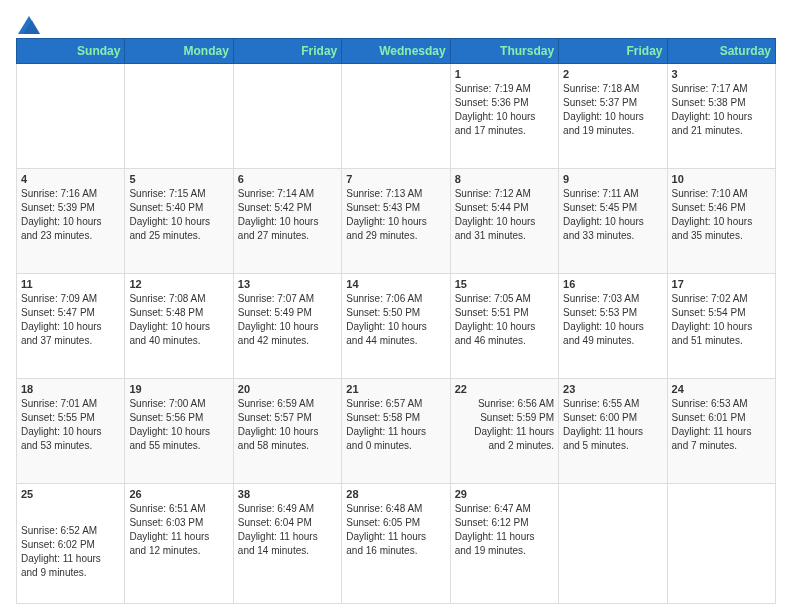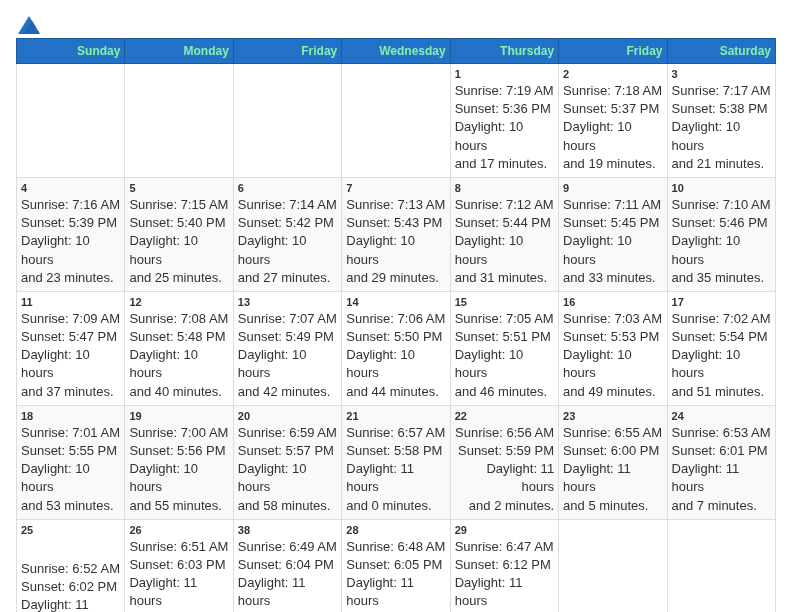--- a/index.html
+++ b/index.html
@@ -70,21 +70,21 @@
     .calendar tr:nth-child(even) td {
       background: #f9f9f9;
     }
     .day-number {
       font-weight: bold;
       font-size: 11px;
       margin-bottom: 2px;
       display: block;
     }
     .day-info {
-      font-size: 13px;
+      font-size: 10px;
       line-height: 1.4;
       color: #333;
     }
     .empty-cell {
       background: #fff;
     }
   </style>
 </head>
 <body>
 

